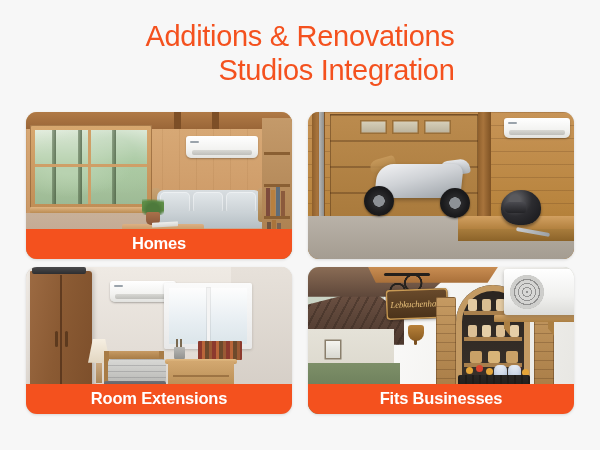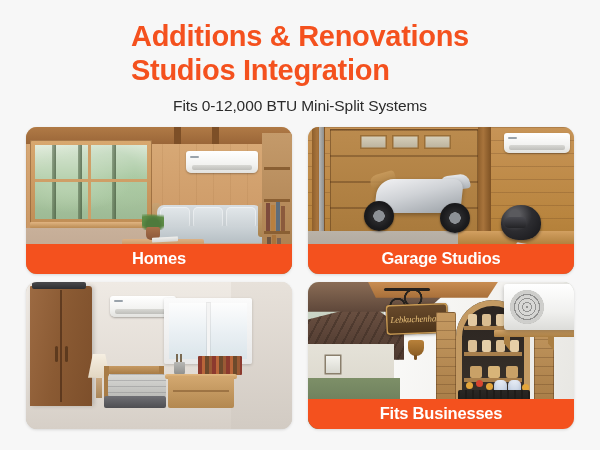--- a/index.html
+++ b/index.html
@@ -18,39 +18,39 @@
     background: #f7f7f7;
     display: flex;
     flex-direction: column;
     align-items: center;
     padding-top: 20px;
   }
 
   
   .headline {
     color: #f4511e;
-    font-weight: bold;
+    font-weight: normal;
     font-size: 29px;
     line-height: 1.17;
-    text-align: left;
+    text-align: right;
     letter-spacing: -0.3px;
   }
   .headline .line { display: block; }
 
   .subhead {
     margin-top: 9px;
     font-size: 15.5px;
     color: #2b2b2b;
     text-align: center;
     letter-spacing: -0.1px;
   }
 
   
   .card-grid {
-    margin-top: 12px;
+    margin-top: 24px;
     width: 548px;
     display: grid;
     grid-template-columns: 266px 266px;
     grid-template-rows: 147px 147px;
     gap: 8px 16px;
   }
 
   .card {
     position: relative;
     border-radius: 11px;
@@ -554,21 +554,20 @@
 </style>
 </head>
 <body>
 
 <div class="promo">
 
   <h1 class="headline">
     <span class="line">Additions &amp; Renovations</span>
     <span class="line">Studios Integration</span>
   </h1>
-  <div class="subhead">Fits 0-12,000 BTU Mini-Split Systems</div>
 
   <div class="card-grid">
 
     <div class="card">
       <div class="scene">
         <div class="el c1-wall"></div>
         <div class="el c1-ceiling"></div>
         <div class="el c1-beam" style="left:148px"></div>
         <div class="el c1-beam" style="left:186px"></div>
         <div class="el c1-winframe"></div>
@@ -625,21 +624,20 @@
         <div class="el c2-bench-front"></div>
         <div class="el c2-moto-screen"></div>
         <div class="el c2-moto-tail"></div>
         <div class="el c2-moto-body"></div>
         <div class="el c2-wheel" style="left:56px;top:74px"></div>
         <div class="el c2-wheel" style="left:132px;top:76px"></div>
         <div class="el c2-helmet"></div>
         <div class="el c2-visor"></div>
         <div class="el c2-wrench"></div>
       </div>
-      <div class="card-label">Garage Studios</div>
     </div>
 
     <div class="card">
       <div class="scene">
         <div class="el c3-wall"></div>
         <div class="el c3-wall-right"></div>
         <div class="el c3-wardrobe"></div>
         <div class="el c3-wardrobe-top"></div>
         <div class="el c3-wardrobe-split"></div>
         <div class="el c3-handle" style="left:29px"></div>
@@ -655,20 +653,21 @@
         <div class="el c3-bed-post" style="left:133px"></div>
         <div class="el c3-pillows"></div>
         <div class="el c3-mattress"></div>
         <div class="el c3-pens"></div>
         <div class="el c3-cup"></div>
         <div class="el c3-books"></div>
         <div class="el c3-nightstand-top"></div>
         <div class="el c3-nightstand"></div>
         <div class="el c3-drawer-line"></div>
       </div>
+      <div class="card-label">Room Extensions</div>
     </div>
 
     <div class="card">
       <div class="scene">
         <div class="el c4-sky"></div>
         <div class="el c4-white-wall"></div>
         <div class="el c4-roof-old"></div>
         <div class="el c4-house-wall"></div>
         <div class="el c4-house-win"></div>
         <div class="el c4-hedge"></div>

